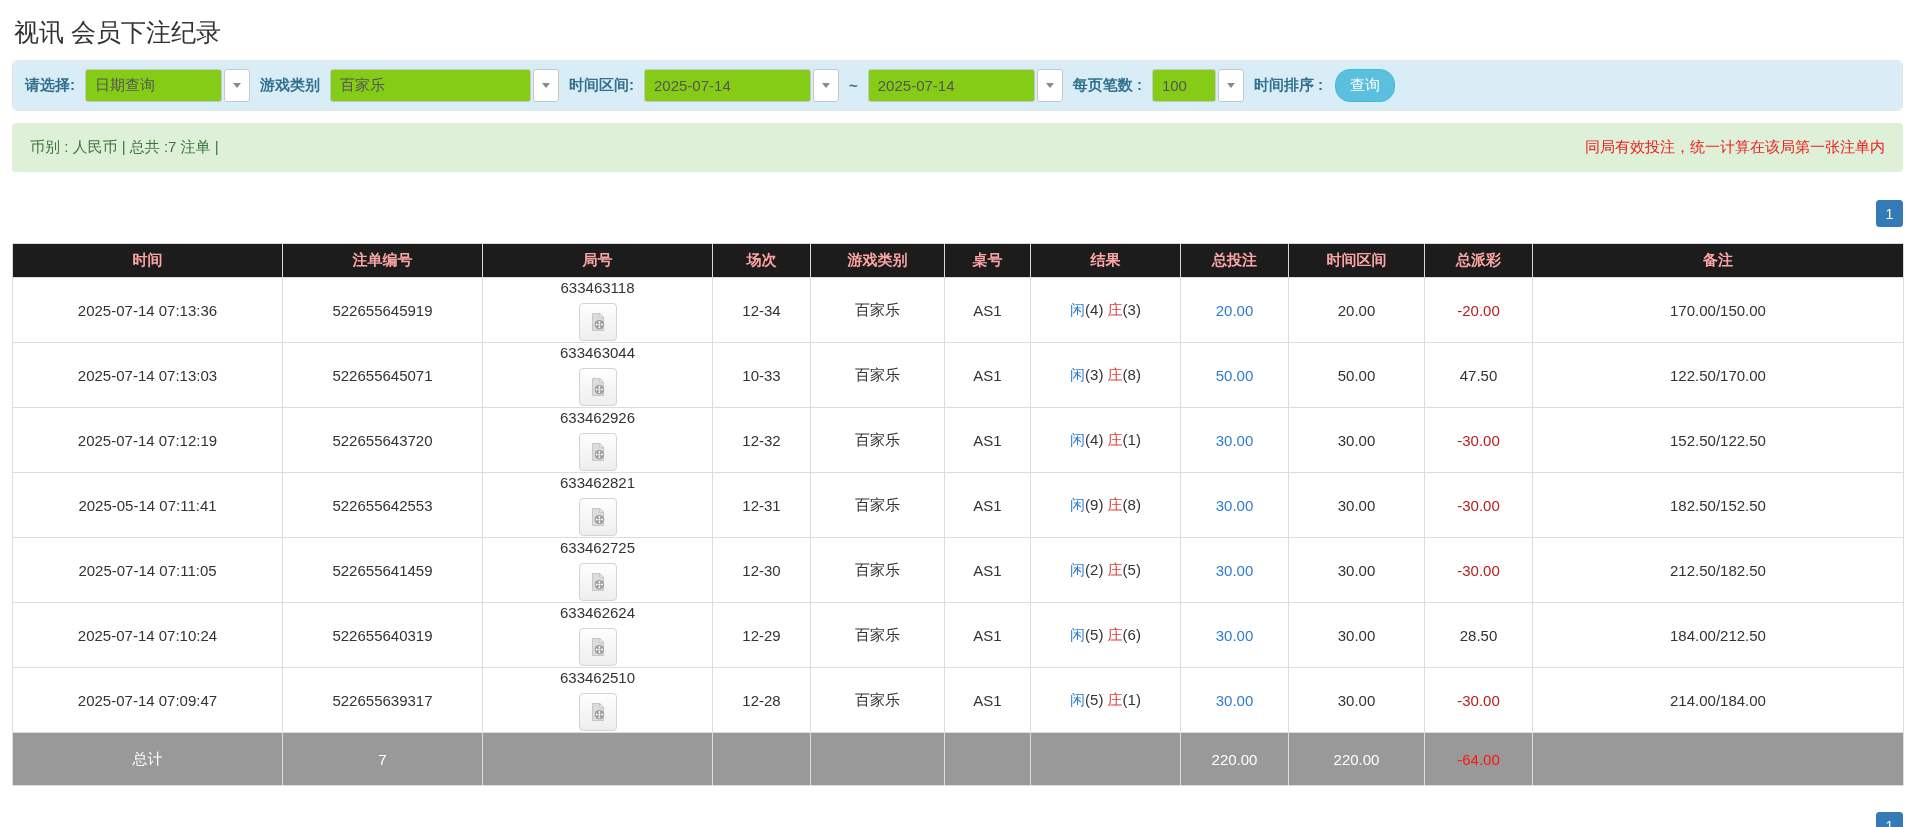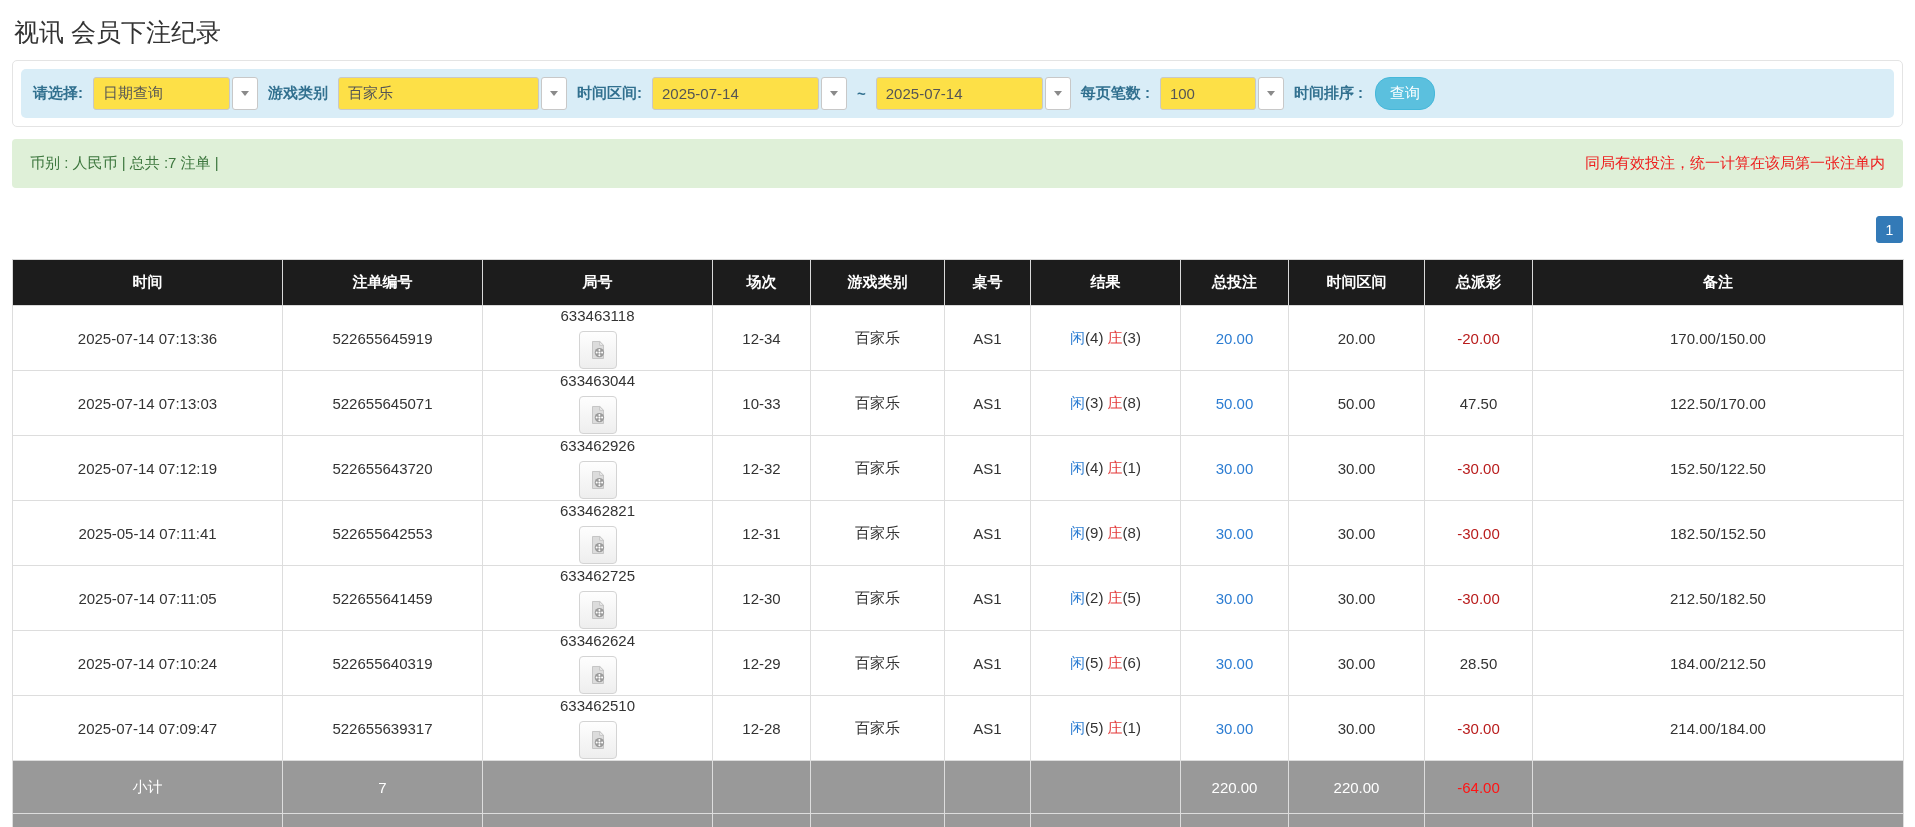--- a/index.html
+++ b/index.html
@@ -11,31 +11,31 @@
     color:#333;
   }
   .page-title {
     margin:16px 0 0 14px;
     font-size:25px; font-weight:500; color:#333;
   }
   
   .filter-panel {
     margin:11px 12px 0 12px;
     border:1px solid #e4e4e4; border-radius:5px;
-    padding:8px;
+    padding:0;
   }
   .filter-bar {
     background:#d9edf7; border-radius:5px;
     padding:8px 12px;
     display:flex; align-items:center; gap:10px;
   }
   .f-label { color:#31708f; font-weight:bold; font-size:15px; white-space:nowrap; }
   .combo { display:flex; align-items:stretch; gap:2px; cursor:pointer; }
   .combo-text {
-    background:#fde047; border:1px solid #c8c8c8; border-radius:3px;
+    background:#84cc16; border:1px solid #c8c8c8; border-radius:3px;
     padding:0 9px; font-size:15px; color:#555;
     display:flex; align-items:center; height:33px; white-space:nowrap;
   }
   .combo-arrow {
     width:26px; height:33px; background:#fff;
     border:1px solid #c8c8c8; border-radius:3px;
     display:flex; align-items:center; justify-content:center;
   }
   .arrow-glyph {
     width:0; height:0;
@@ -67,22 +67,22 @@
     border-radius:3px; font-size:14px; font-family:inherit;
     display:flex; align-items:center; justify-content:center; cursor:pointer;
   }
   
   table.records {
     margin:16px 12px 0 12px;
     border-collapse:collapse; table-layout:fixed;
     width:1891px; font-size:15px; color:#333;
   }
   table.records thead th {
-    background:#1c1c1c; color:#ffffff; font-weight:bold;
-    height:46px; border:1px solid #d9d9d9; text-align:center;font-family:Liberation Serif, serif;
+    background:#1c1c1c; color:#fca5a5; font-weight:bold;
+    height:34px; border:1px solid #d9d9d9; text-align:center;font-family:Liberation Serif, serif;
   }
   table.records tbody td {
     border:1px solid #ddd; height:53px;
     text-align:center; vertical-align:middle;
     overflow:hidden; white-space:nowrap;
   }
   .round-wrap { display:inline-flex; align-items:center; justify-content:center; gap:7px;flex-direction:column; }
   .video-btn {
     width:38px; height:38px;
     border:1px solid #d4d4d4; border-radius:4px;
@@ -133,21 +133,21 @@
     <span class="f-label">~</span>
     <div class="combo">
       <div class="combo-text" style="width:167px">2025-07-14</div>
       <div class="combo-arrow">
           <span class="arrow-glyph"></span>
         </div>
     </div>
 
     <span class="f-label">每页笔数 :</span>
     <div class="combo">
-      <div class="combo-text" style="width:96px">100</div>
+      <div class="combo-text" style="width:64px">100</div>
       <div class="combo-arrow">
           <span class="arrow-glyph"></span>
         </div>
     </div>
 
     <span class="f-label">时间排序 :</span>
 
     <button class="query-btn">查询</button>
   </div>
 </div>
@@ -374,43 +374,30 @@
         <td>12-28</td>
         <td>百家乐</td>
         <td>AS1</td>
         <td><span class="blue">闲</span><span>(5)</span> <span class="red">庄</span><span>(1)</span></td>
         <td><span class="link">30.00</span></td>
         <td>30.00</td>
         <td><span class="neg">-30.00</span></td>
         <td>214.00/184.00</td>
       </tr>
       <tr class="total-row">
-        <td>小计</td>
+        <td>总计</td>
         <td>7</td>
         <td></td>
         <td></td>
         <td></td>
         <td></td>
         <td></td>
         <td>220.00</td>
         <td>220.00</td>
         <td class="t-neg">-64.00</td>
         <td></td>
       </tr>
-      <tr class="total-row">
-        <td>总计</td>
-        <td>7</td>
-        <td></td>
-        <td></td>
-        <td></td>
-        <td></td>
-        <td></td>
-        <td>220.00</td>
-        <td>220.00</td>
-        <td class="t-neg">-64.00</td>
-        <td></td>
-      </tr>
     </tbody>
 </table>
 
 <div class="pagination-bottom">
   <button class="page-btn">1</button>
 </div>
 
 </body></html>

